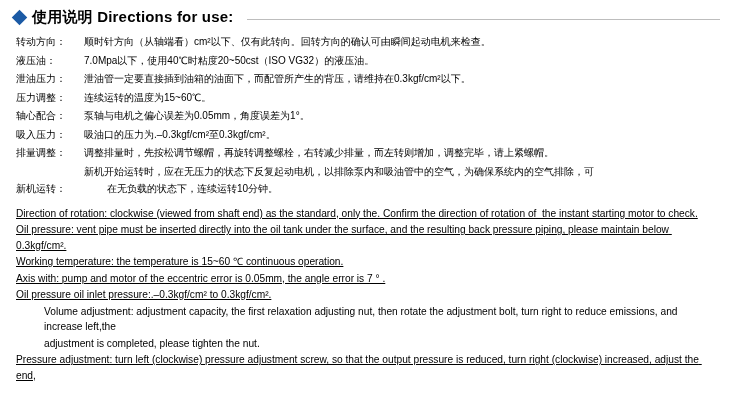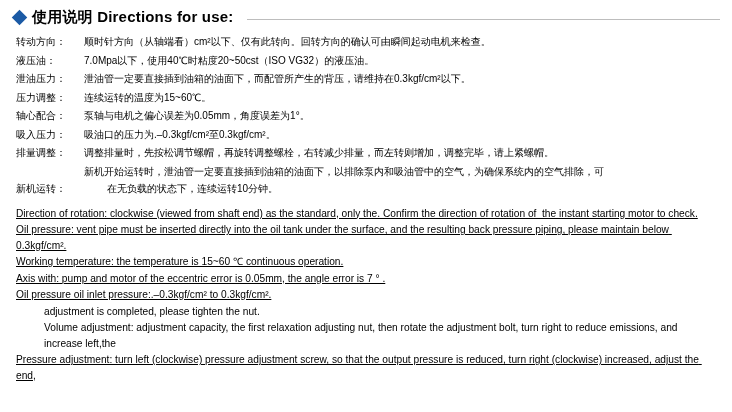--- a/index.html
+++ b/index.html
@@ -141,30 +141,30 @@
     </div>
 
     <div class="cn-row">
       <span class="cn-label">排量调整：</span>
       <span class="cn-body">调整排量时，先按松调节螺帽，再旋转调整螺栓，右转减少排量，而左转则增加，调整完毕，请上紧螺帽。</span>
     </div>
 
 
     <div class="cn-row">
       <span class="cn-label">新机运转：</span>
-      <span class="cn-body"><span>新机开始运转时，泄油管一定要直接插到油箱的油面下，以排除泵内和吸油管中的空气，为确保系统内的空气排除，可</span><span class="indent2">在无负载的状态下，连续运转10分钟。</span></span>
+      <span class="cn-body"><span>新机开始运转时，应在无压力的状态下反复起动电机，以排除泵内和吸油管中的空气，为确保系统内的空气排除，可</span><span class="indent2">在无负载的状态下，连续运转10分钟。</span></span>
     </div>
 
   </div>
 
   <div class="en-block">
     <div class="en-line para">Direction of rotation: clockwise (viewed from shaft end) as the standard, only the. Confirm the direction of rotation of  the instant starting motor to check.</div>
     <div class="en-line para">Oil pressure: vent pipe must be inserted directly into the oil tank under the surface, and the resulting back pressure piping, please maintain below 0.3kgf/cm².</div>
     <div class="en-line para">Working temperature: the temperature is 15~60 ℃ continuous operation.</div>
     <div class="en-line para">Axis with: pump and motor of the eccentric error is 0.05mm, the angle error is 7 ° .</div>
     <div class="en-line para">Oil pressure oil inlet pressure:.–0.3kgf/cm² to 0.3kgf/cm².</div>
+    <div class="en-line hang">Volume adjustment: adjustment capacity, the first relaxation adjusting nut, then rotate the adjustment bolt, turn right to reduce emissions, and increase left,the</div>
     <div class="en-line hang">adjustment is completed, please tighten the nut.</div>
-    <div class="en-line hang">Volume adjustment: adjustment capacity, the first relaxation adjusting nut, then rotate the adjustment bolt, turn right to reduce emissions, and increase left,the</div>
     <div class="en-line para">Pressure adjustment: turn left (clockwise) pressure adjustment screw, so that the output pressure is reduced, turn right (clockwise) increased, adjust the end,</div>
 
   </div>
 
 </div>
 
 </body></html>

